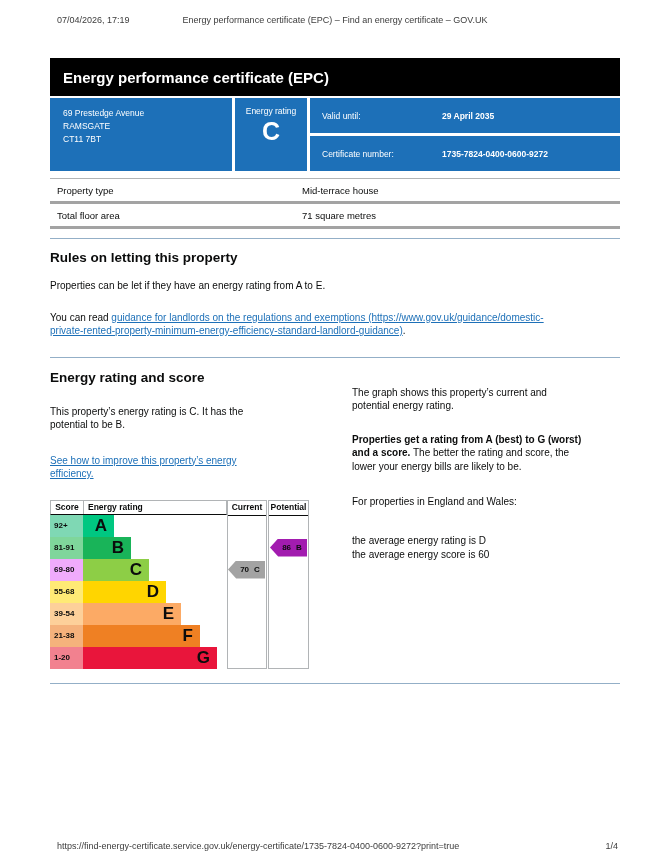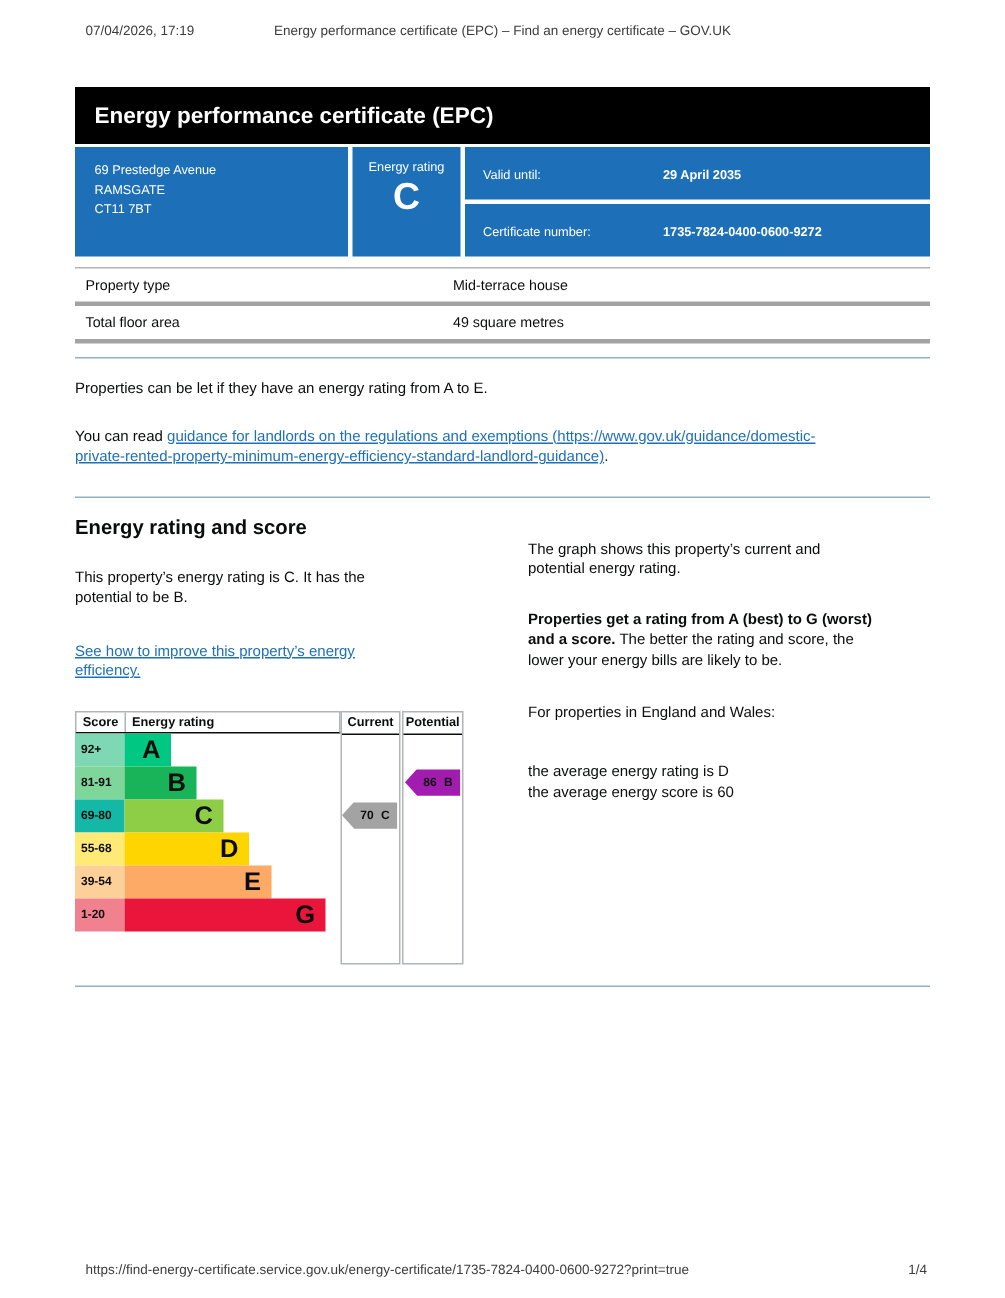--- a/index.html
+++ b/index.html
@@ -119,26 +119,27 @@
       </div>
     </div>
 
     <div class="kv-table">
       <div class="kv-row">
         <span class="kv-label">Property type</span>
         <span class="kv-value">Mid-terrace house</span>
       </div>
       <div class="kv-row">
         <span class="kv-label">Total floor area</span>
-        <span class="kv-value">49 square metres</span>
+        <span class="kv-value">71 square metres</span>
       </div>
     </div>
 
     <hr class="sep sep1">
 
+    <h2 class="h-rules">Rules on letting this property</h2>
     <p class="p-rules1">Properties can be let if they have an energy rating from A to E.</p>
     <p class="p-rules2"><span>You can read </span><a class="link" href="#">guidance for landlords on the regulations and exemptions (https://www.gov.uk/guidance/domestic-
 private-rented-property-minimum-energy-efficiency-standard-landlord-guidance)</a><span>.</span></p>
 
     <hr class="sep sep2">
 
     <div class="two-col">
       <div class="col-left">
         <h2 class="h-score-section">Energy rating and score</h2>
         <p class="p-left1">This property’s energy rating is C. It has the
@@ -172,38 +173,44 @@
               <span class="band-letter">A</span>
             </div>
           </div>
           <div class="band-row">
             <div class="score-cell" style="background: rgb(127, 214, 155);">81-91</div>
             <div class="band-bar" style="width: 48px; background: rgb(25, 180, 89);">
               <span class="band-letter">B</span>
             </div>
           </div>
           <div class="band-row">
-            <div class="score-cell" style="background: #14b8a6;">69-80</div>
+            <div class="score-cell" style="background: #f0abfc;">69-80</div>
             <div class="band-bar" style="width: 66px; background: rgb(141, 206, 70);">
               <span class="band-letter">C</span>
             </div>
           </div>
           <div class="band-row">
             <div class="score-cell" style="background: rgb(255, 234, 117);">55-68</div>
             <div class="band-bar" style="width: 83px; background: rgb(255, 213, 0);">
               <span class="band-letter">D</span>
             </div>
           </div>
           <div class="band-row">
             <div class="score-cell" style="background: rgb(253, 208, 154);">39-54</div>
             <div class="band-bar" style="width: 98px; background: rgb(252, 170, 101);">
               <span class="band-letter">E</span>
             </div>
           </div>
           <div class="band-row">
+            <div class="score-cell" style="background: rgb(245, 178, 124);">21-38</div>
+            <div class="band-bar" style="width: 117px; background: rgb(239, 128, 35);">
+              <span class="band-letter">F</span>
+            </div>
+          </div>
+          <div class="band-row">
             <div class="score-cell" style="background: rgb(242, 129, 143);">1-20</div>
             <div class="band-bar" style="width: 134px; background: rgb(233, 21, 59);">
               <span class="band-letter">G</span>
             </div>
           </div>
         </div>
       <div class="meas-col potential-col">
         <div class="meas-head">Potential</div>
       </div>
       <div class="meas-col current-col">

